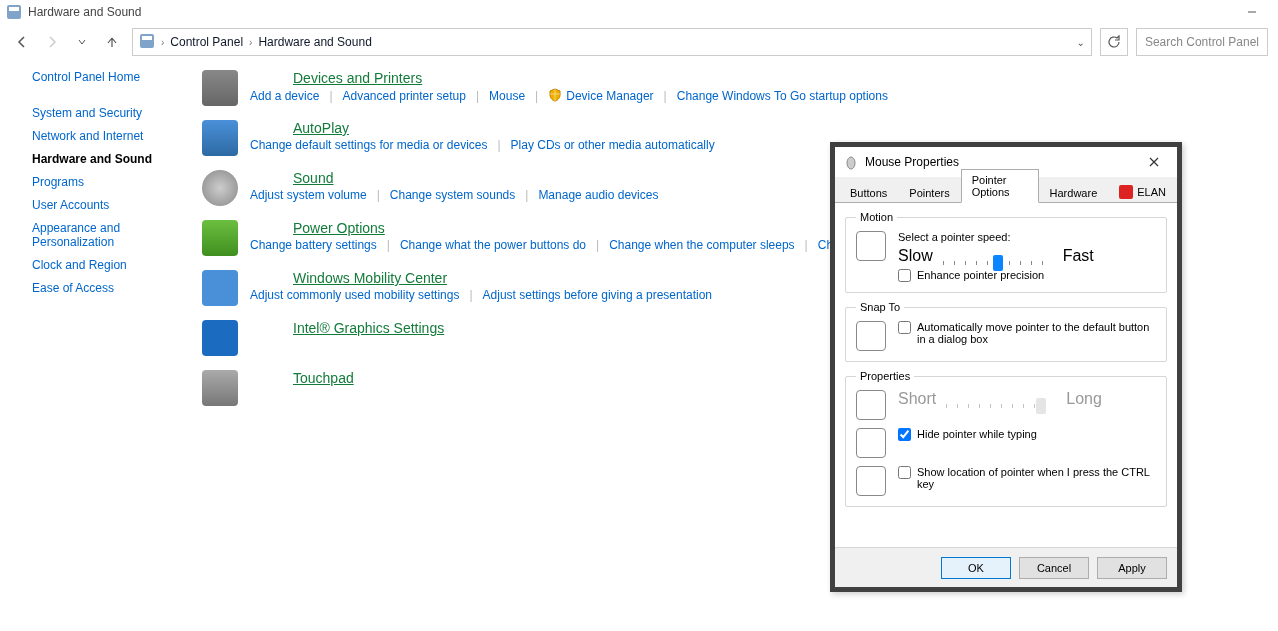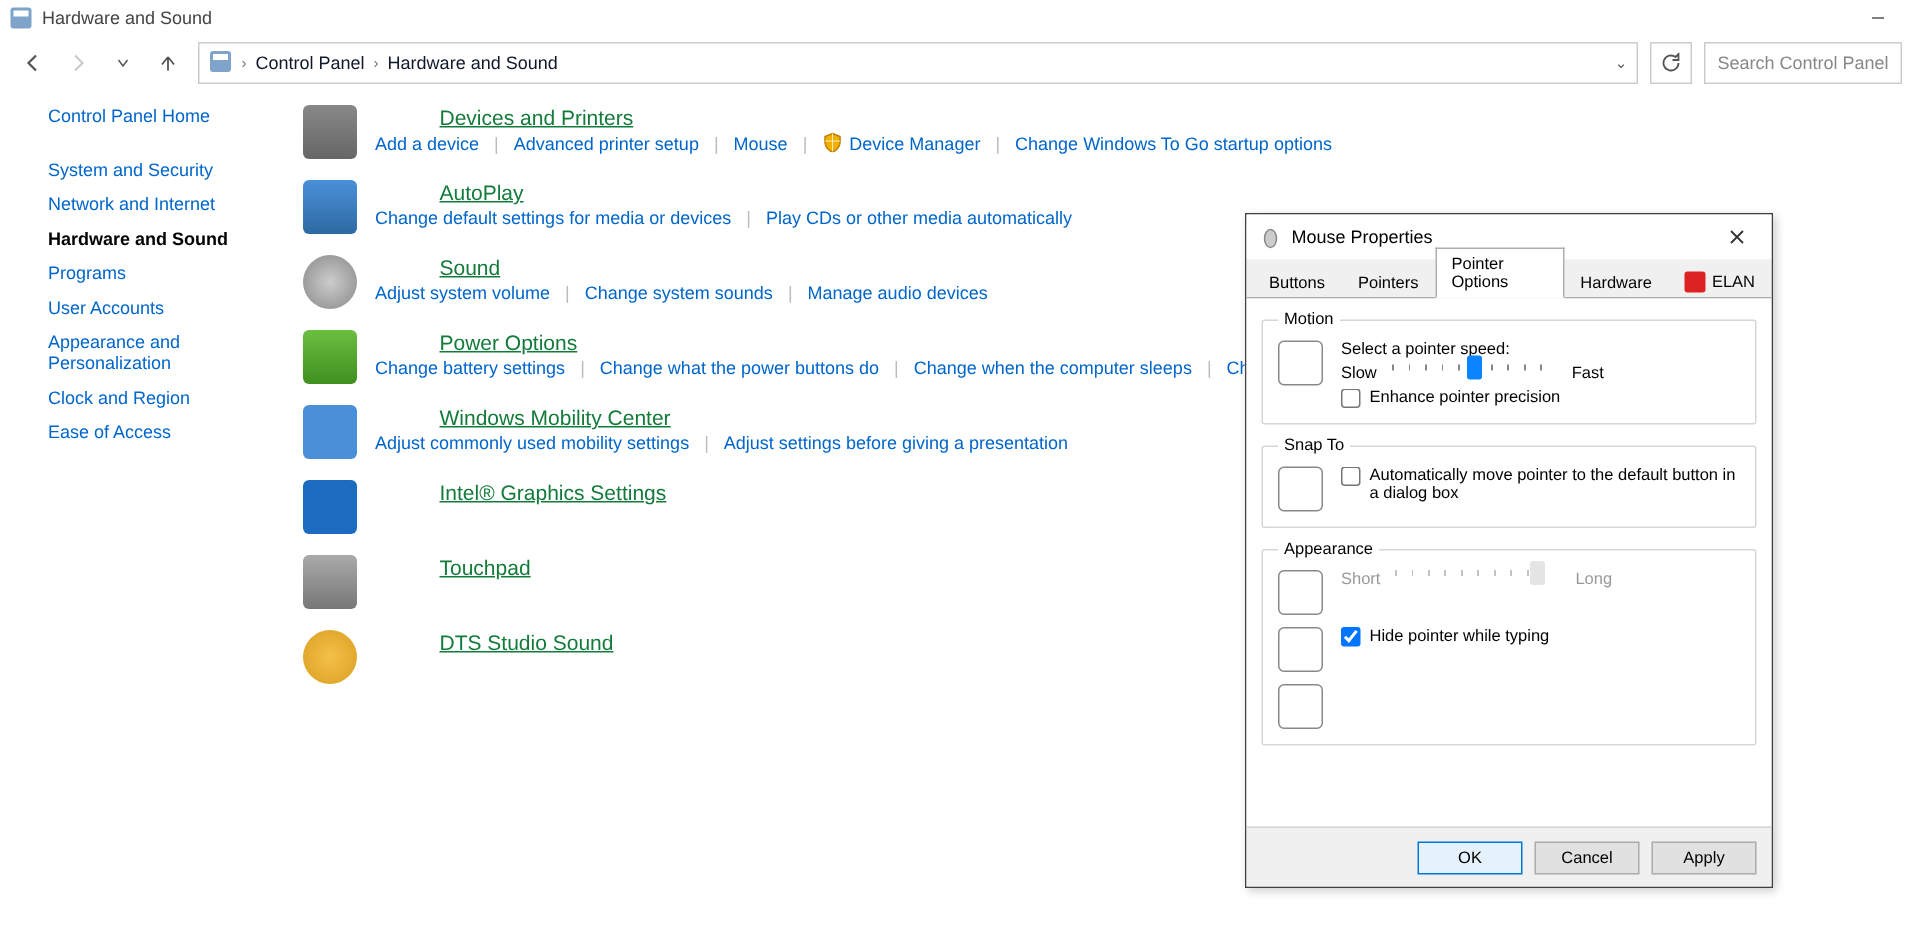--- a/index.html
+++ b/index.html
@@ -34,36 +34,36 @@
   .category { display:flex; gap: 12px; }
   .category .cat-icon { width: 36px; height: 36px; flex-shrink: 0; }
   .category .cat-body { display:flex; flex-direction:column; gap:2px; }
   .cat-title { color: #137b3a; font-size: 14px; margin-left: 43px; }
   .sublinks { display:flex; flex-wrap:wrap; align-items:center; gap: 0; }
   .sublinks a { color: #0066cc; font-size: 12px; text-decoration:none; }
   .sublinks .divider { color: #bbb; margin: 0 10px; }
   .shield-icon { width:14px; height:14px; vertical-align:-2px; margin-right:4px; }
 
   
-  .dialog { position: absolute; left: 830px; top: 142px; width: 352px; height: 450px; border: 1px solid #404040; background: #f0f0f0; box-shadow: 2px 2px 6px rgba(0,0,0,0.2); display:flex; flex-direction:column; }
+  .dialog { position: absolute; left: 830px; top: 142px; width: 352px; height: 450px; border: 5px solid #404040; background: #f0f0f0; box-shadow: 2px 2px 6px rgba(0,0,0,0.2); display:flex; flex-direction:column; }
   .dlg-title { height: 30px; background: #fff; display:flex; align-items:center; padding: 0 8px; }
   .dlg-title .icon { width:16px; height:16px; margin-right:6px; }
   .dlg-title .text { font-size:12px; flex:1; }
   .dlg-title .close { width:30px; height:20px; display:flex; align-items:center; justify-content:center; }
   .tabstrip { height: 26px; display:flex; align-items:flex-end; padding-left: 4px; background:#f0f0f0; border-bottom:1px solid #adadad; }
   .tab { padding: 4px 10px 4px; font-size:11px; border:1px solid transparent; border-bottom:none; position:relative; bottom:-1px; cursor:default; }
   .tab.active { background:#fff; border-color:#adadad; border-bottom:1px solid #fff; }
   .tab.elan-icon-wrap { display:flex; align-items:center; gap:4px; }
   .tab-pane { flex:1; background:#fff; padding: 8px 10px; display:flex; flex-direction:column; gap:8px; overflow:hidden; }
   fieldset.group { border:1px solid #d6d6d6; padding: 8px 10px 10px; border-radius:2px; }
   fieldset.group legend { font-size:11px; padding:0 4px; }
   .row { display:flex; align-items:flex-start; gap:12px; }
   .row .row-icon { width: 30px; height: 30px; flex-shrink:0; }
   .row .row-body { flex:1; display:flex; flex-direction:column; gap:4px; font-size:11px; }
-  .speed-row { display:flex; align-items:flex-start; gap:10px; font-size:11px; }
+  .speed-row { display:flex; align-items:flex-end; gap:10px; font-size:16px; }
   .slider-track { width:110px; height:4px; background: repeating-linear-gradient(90deg,#888 0,#888 1px,transparent 1px,transparent 11px); position:relative; }
   .slider-thumb { position:absolute; top:-6px; width:10px; height:16px; background:#0b84ff; border-radius:2px; }
   .slider-track.disabled { opacity:0.5; }
   .chkrow { display:flex; align-items:flex-start; gap:6px; font-size:11px; }
   .chkrow input { width:13px; height:13px; }
   .dlg-buttons { height: 40px; background:#f0f0f0; border-top:1px solid #d6d6d6; display:flex; align-items:center; justify-content:flex-end; gap:8px; padding: 0 10px; }
   .dlg-buttons button { width:70px; height:22px; font-size:11px; background:#e1e1e1; border:1px solid #adadad; }
   .dlg-buttons button.primary { background:#e5f1fb; border-color:#0078d7; }
 
   
@@ -251,28 +251,20 @@
         </div>
       </div>
       <div class="category">
         <div class="cat-icon">
           <div class="ph-icon ph-touchpad"></div>
         </div>
         <div class="cat-body">
           <a href="#" class="cat-title">Touchpad</a>
         </div>
       </div>
-      <div class="category">
-        <div class="cat-icon">
-          <div class="ph-icon ph-dts"></div>
-        </div>
-        <div class="cat-body">
-          <a href="#" class="cat-title">DTS Studio Sound</a>
-        </div>
-      </div>
     </div>
 </div>
 
 <div class="dialog">
   <div class="dlg-title">
     <span class="icon">
       <svg viewBox="0 0 16 16">
           <ellipse cx="8" cy="9" rx="4" ry="6" fill="#ccc" stroke="#888"></ellipse>
         </svg>
     </span>
@@ -327,21 +319,21 @@
         <div class="row-body">
           <label class="chkrow">
             <input type="checkbox" id="chk-snap" style="">
             <span>Automatically move pointer to the default button in a dialog box</span>
           </label>
         </div>
       </div>
     </fieldset>
 
     <fieldset class="group">
-      <legend>Appearance</legend>
+      <legend>Properties</legend>
       <div class="row">
         <div class="row-icon">
             <div class="ph-icon ph-cursor"></div>
           </div>
         <div class="row-body">
           <div class="speed-row disabled" style="color:#999">
             <span>Short</span>
             <div class="slider-track disabled">
               <div class="slider-thumb" id="trails-thumb" style="background: rgb(204, 204, 204); left: 90px;"></div>
             </div>
@@ -357,20 +349,26 @@
           <label class="chkrow">
             <input type="checkbox" id="chk-hide" checked="" style="">
             <span>Hide pointer while typing</span>
           </label>
         </div>
       </div>
       <div class="row" style="margin-top:8px">
         <div class="row-icon">
             <div class="ph-icon ph-cursor"></div>
           </div>
+        <div class="row-body">
+          <label class="chkrow">
+            <input type="checkbox" id="chk-ctrl" style="">
+            <span>Show location of pointer when I press the CTRL key</span>
+          </label>
+        </div>
       </div>
     </fieldset>
 
   </div>
   <div class="dlg-buttons">
     <button class="primary">OK</button>
     <button>Cancel</button>
     <button>Apply</button>
   </div>
 </div>

